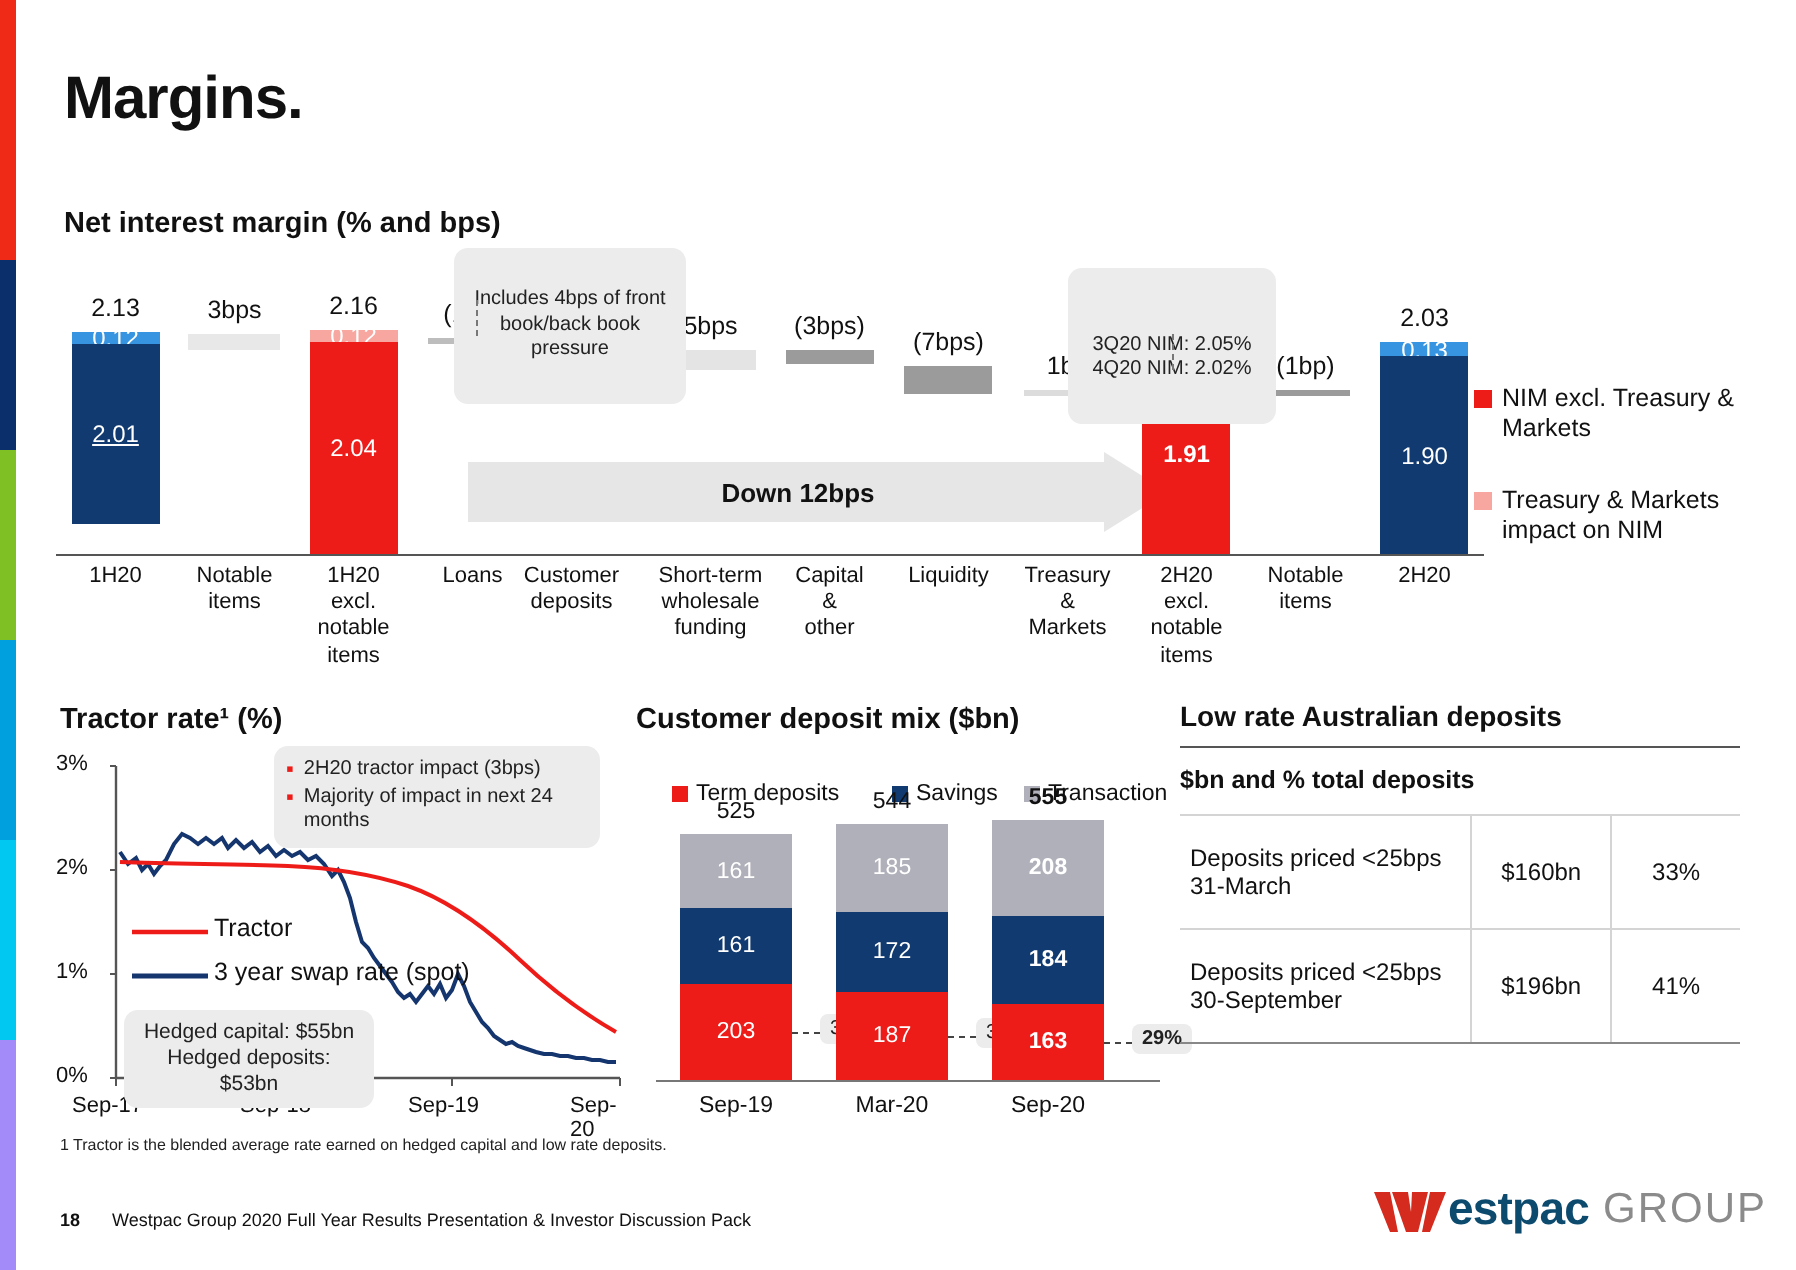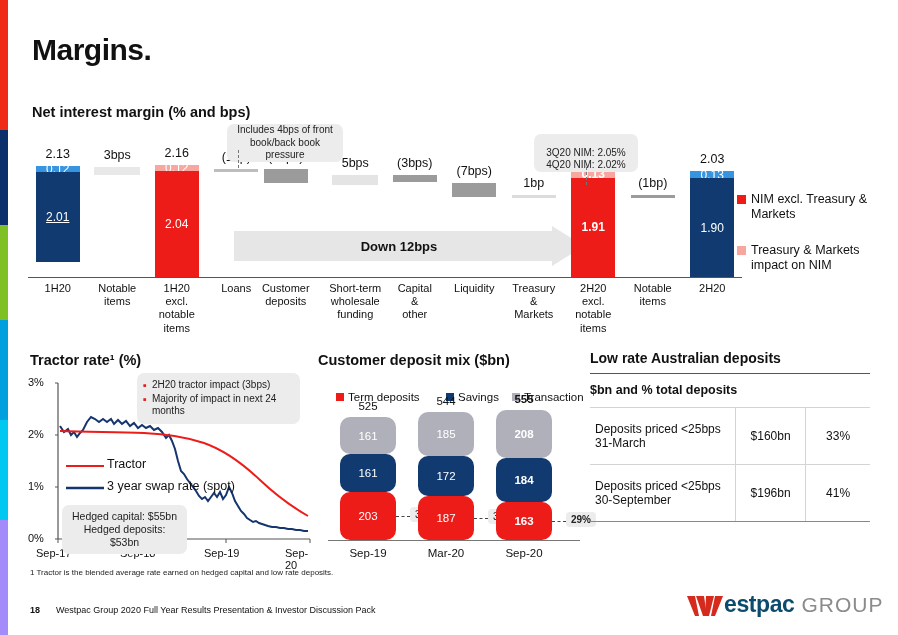--- a/index.html
+++ b/index.html
@@ -50,21 +50,21 @@
     font-size:11px; line-height:13.2px; color:#111;
   }
 
   
   .bps-bar { position:absolute; left:50%; transform:translateX(-50%); }
 
   
   .callout {
     position:absolute; background:#ececec; border-radius:7px;
     font-size:10px; line-height:12.5px; color:#222; text-align:center;
-    padding:0 7px;
+    padding:20px 7px;
   }
   .dotline { position:absolute; border-left:1.5px dashed #777; }
 
   
   #down-arrow { position:absolute; left:206px; top:106px; width:350px; height:30px; }
   #down-arrow .body { position:absolute; left:0; top:0; width:318px; height:30px; background:#e6e6e6; }
   #down-arrow .head {
     position:absolute; left:318px; top:-5px; width:0; height:0;
     border-top:20px solid transparent; border-bottom:20px solid transparent;
     border-left:32px solid #e6e6e6;
@@ -93,21 +93,21 @@
   
   #depmix { position:absolute; left:318px; top:375px; width:265px; height:190px; }
   .dm-leg { position:absolute; top:16px; font-size:11.5px; color:#111; display:flex; align-items:center; }
   .dm-leg i { width:8px; height:8px; margin-right:4px; display:inline-block; }
   .dm-col { position:absolute; width:56px; }
   .dm-total { position:absolute; width:100%; text-align:center; font-size:11.5px; color:#111; }
   .dm-total.bold { font-weight:bold; }
   .dm-seg {
     position:absolute; left:0; width:100%;
     display:flex; align-items:center; justify-content:center;
-    font-size:11.5px; color:#fff;border-radius:10px;
+    font-size:11.5px; color:#fff;
   }
   .dm-seg.bold { font-weight:bold; }
   .dm-cat { position:absolute; width:100%; text-align:center; font-size:11.5px; color:#111; }
   .dm-pct {
     position:absolute; background:#ececec; border-radius:4px;
     font-size:10px; color:#222; padding:2px 5px; white-space:nowrap;
   }
   .dm-pct.bold { font-weight:bold; }
   .dm-dash { position:absolute; border-top:1.5px dashed #444; }
   .dm-axis { position:absolute; height:1px; background:#777; }

